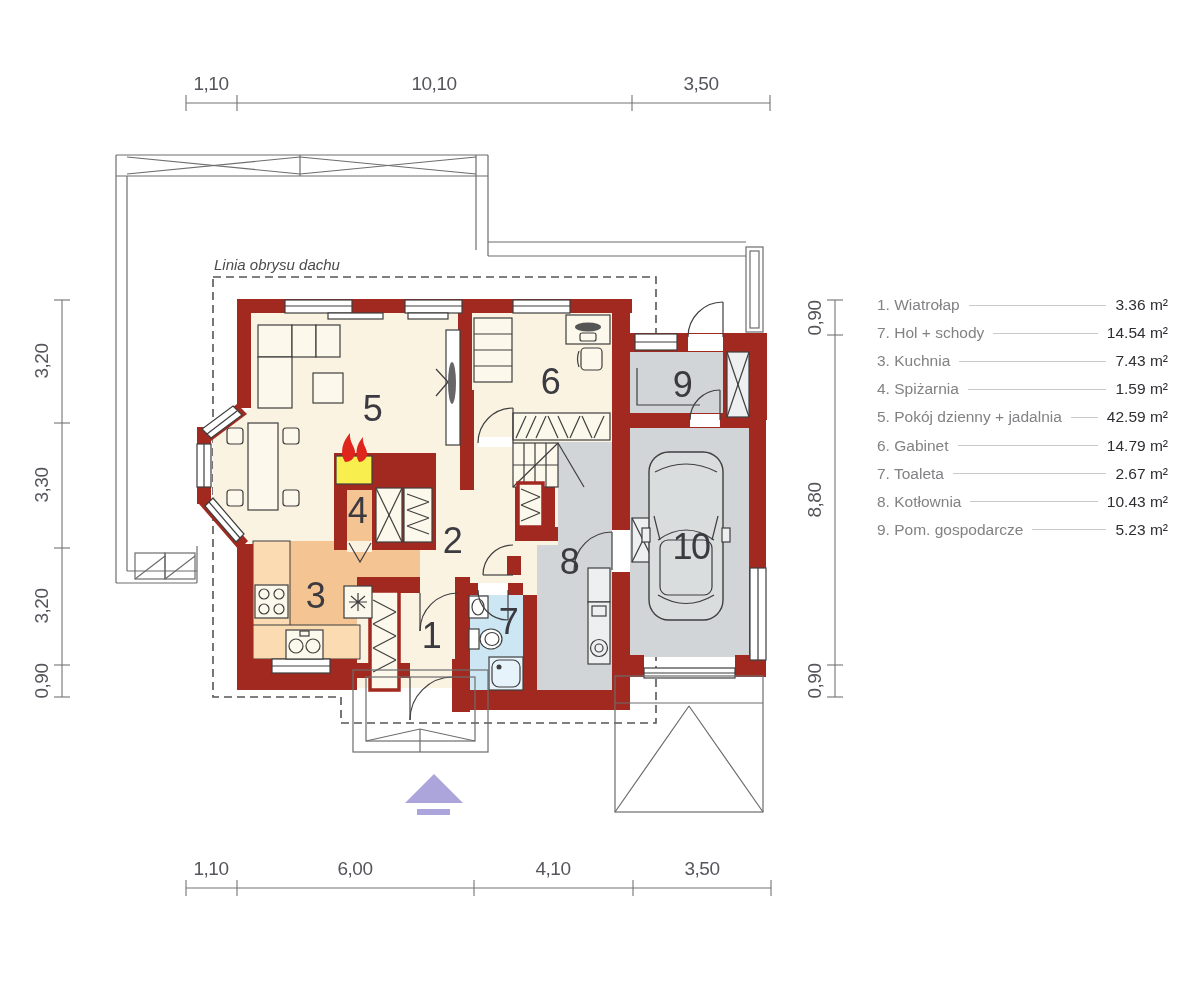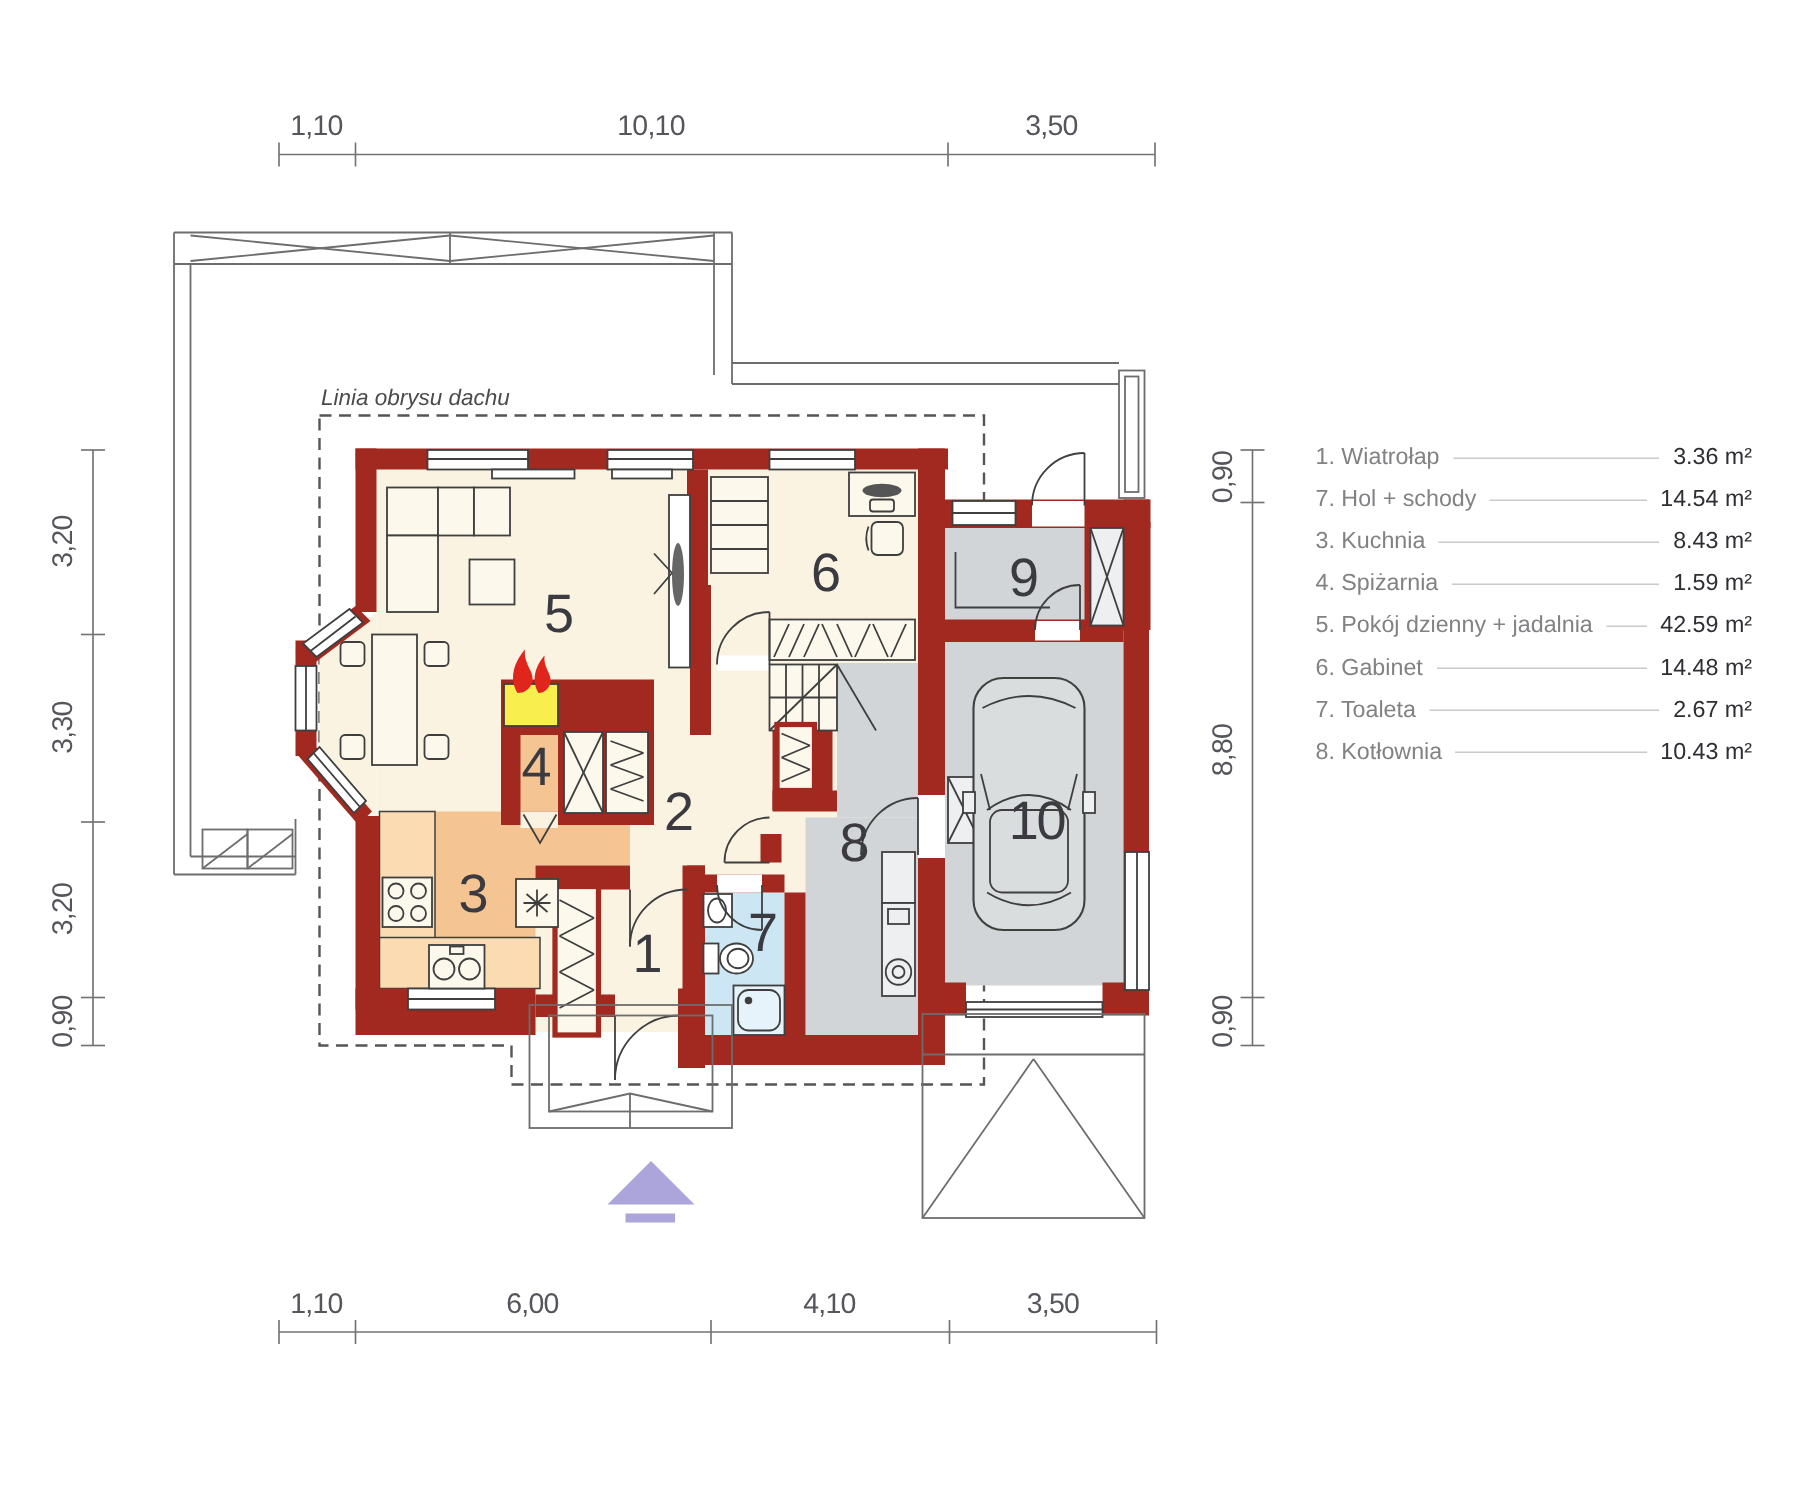--- a/index.html
+++ b/index.html
@@ -413,40 +413,45 @@
       <span class="legend-area">3.36 m²</span>
     </div>
   <div class="legend-row">
       <span class="legend-label">7. Hol + schody</span>
       <div class="legend-line"></div>
       <span class="legend-area">14.54 m²</span>
     </div>
   <div class="legend-row">
       <span class="legend-label">3. Kuchnia</span>
       <div class="legend-line"></div>
-      <span class="legend-area">8.43 m²</span>
+      <span class="legend-area">7.43 m²</span>
     </div>
   <div class="legend-row">
       <span class="legend-label">4. Spiżarnia</span>
       <div class="legend-line"></div>
       <span class="legend-area">1.59 m²</span>
     </div>
   <div class="legend-row">
       <span class="legend-label">5. Pokój dzienny + jadalnia</span>
       <div class="legend-line"></div>
       <span class="legend-area">42.59 m²</span>
     </div>
   <div class="legend-row">
       <span class="legend-label">6. Gabinet</span>
       <div class="legend-line"></div>
-      <span class="legend-area">14.48 m²</span>
+      <span class="legend-area">14.79 m²</span>
     </div>
   <div class="legend-row">
       <span class="legend-label">7. Toaleta</span>
       <div class="legend-line"></div>
       <span class="legend-area">2.67 m²</span>
     </div>
   <div class="legend-row">
       <span class="legend-label">8. Kotłownia</span>
       <div class="legend-line"></div>
       <span class="legend-area">10.43 m²</span>
     </div>
+  <div class="legend-row">
+      <span class="legend-label">9. Pom. gospodarcze</span>
+      <div class="legend-line"></div>
+      <span class="legend-area">5.23 m²</span>
+    </div>
 </div>
 
 </body></html>

